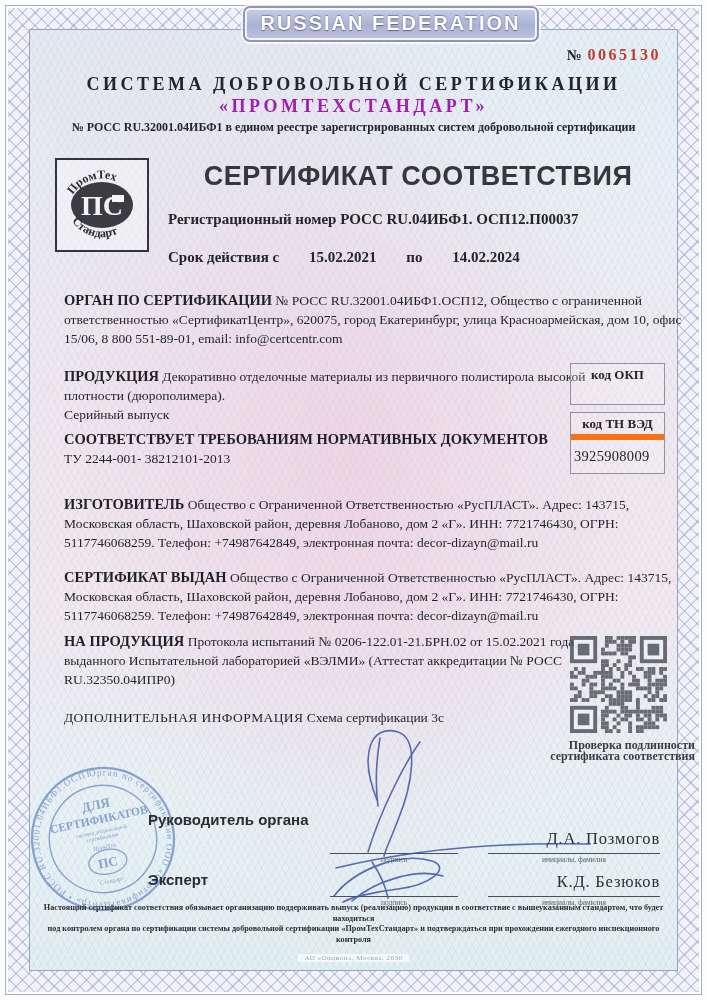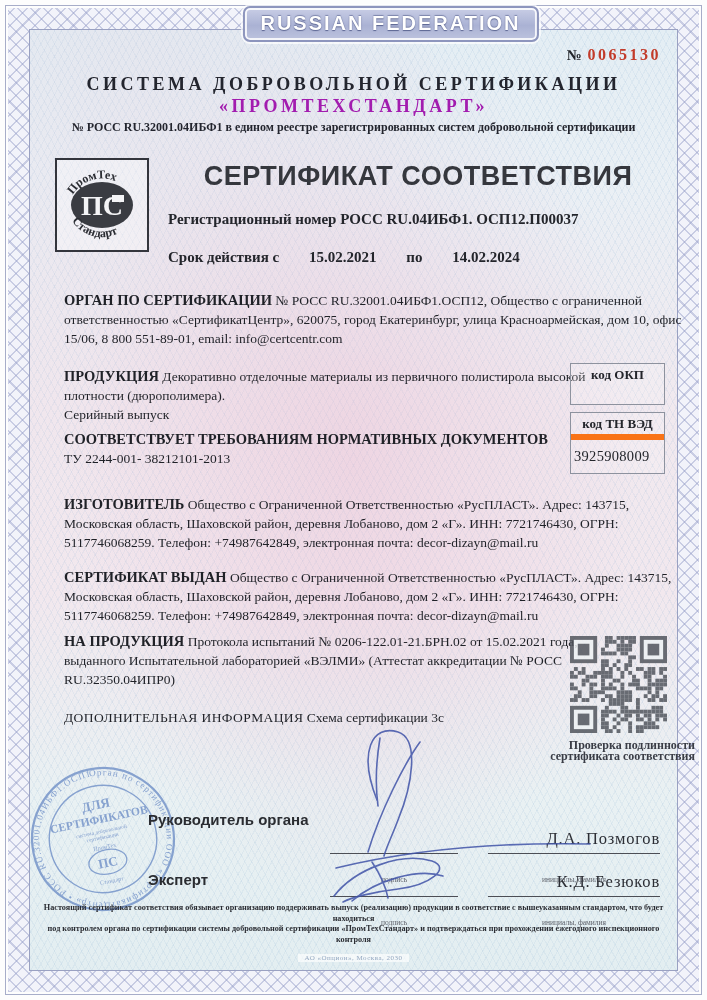--- a/index.html
+++ b/index.html
@@ -69,21 +69,21 @@
   .qr{position:absolute;left:570px;top:636px;width:97px;height:97px;opacity:.82;}
   .qr-cap{position:absolute;left:545px;top:740px;width:150px;text-align:right;
     font-size:12px;font-weight:bold;line-height:11px;color:#3a3d46;}
 
   
   .role{position:absolute;left:148px;font-family:"Liberation Sans",sans-serif;
     font-weight:bold;font-size:15px;color:#2a2c31;}
   .r1{top:811px;}
   .r2{top:871px;}
   .sigline{position:absolute;height:24px;border-bottom:1px solid #4c4e55;}
-  .sub{position:absolute;top:26px;left:0;width:100%;text-align:center;font-size:7.5px;color:#5c5f68;margin-top:20px;}
+  .sub{position:absolute;top:26px;left:0;width:100%;text-align:center;font-size:7.5px;color:#5c5f68;}
   .sl1{left:330px;top:829px;width:128px;}
   .sl2{left:330px;top:872px;width:128px;}
   .namebox{position:absolute;height:24px;border-bottom:1px solid #4c4e55;text-align:right;
     font-size:16.5px;letter-spacing:.8px;color:#2c2e35;}
   .n1{left:488px;top:829px;width:172px;}
   .n2{left:488px;top:872px;width:172px;}
 
   
   .stamp{position:absolute;left:22px;top:758px;width:162px;height:162px;
     transform:rotate(-12deg);opacity:.8;}

